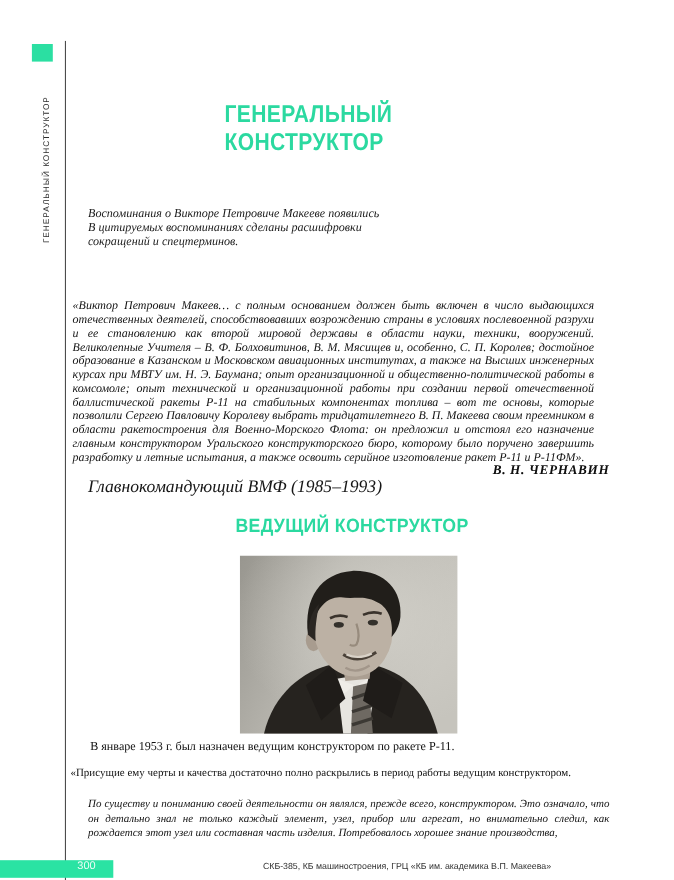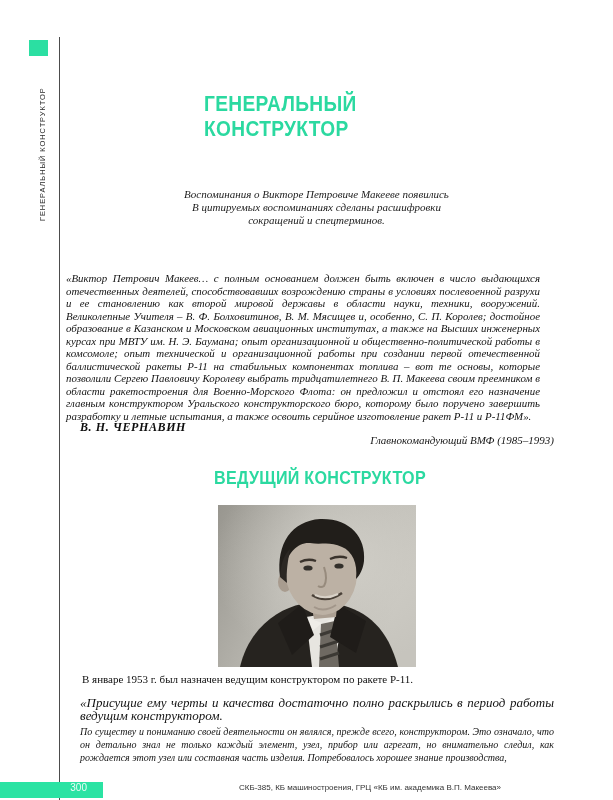--- a/index.html
+++ b/index.html
@@ -16,49 +16,49 @@
     font-family:"Liberation Sans", sans-serif; font-size:7.5px; letter-spacing:0.9px;
     color:#2b2b2b; white-space:nowrap; text-align:center;
   }
   .main-title {
     position:absolute; left:204px; top:54px; color:#2bd9a0;
     font-family:"Liberation Sans", sans-serif; font-weight:bold;
     font-size:22px; line-height:25px; letter-spacing:0.4px;
     transform:scaleX(0.87); transform-origin:left top;
   }
   .intro-block {
-    position:absolute; left:80px; width:473px; top:151px; text-align:center;
+    position:absolute; left:80px; width:473px; top:151px; text-align:left;
     font-style:italic; font-size:11px; line-height:13px; color:#1b1b1b;
   }
   .quote-block {
     position:absolute; left:66px; width:474px; top:235px; text-align:justify;
     font-style:italic; font-size:10.9px; line-height:12.5px; color:#131313;
   }
   .sig-name {
-    position:absolute; left:80px; width:474px; top:383px; text-align:left;
+    position:absolute; left:80px; width:474px; top:383px; text-align:right;
     font-style:italic; font-weight:bold; font-size:12px; letter-spacing:0.6px; color:#0e0e0e;
   }
   .sig-role {
-    position:absolute; left:80px; width:474px; top:397px; text-align:right;
-    font-style:italic; font-size:11px; color:#161616;
+    position:absolute; left:80px; width:474px; top:397px; text-align:left;
+    font-style:italic; font-size:16px; color:#161616;
   }
   .section-heading {
     position:absolute; left:83px; width:474px; top:431px; text-align:center; color:#2bd9a0;
     font-family:"Liberation Sans", sans-serif; font-weight:bold; font-size:17.5px;
     letter-spacing:0.3px; transform:scaleX(0.92); transform-origin:center top;
   }
   .portrait { position:absolute; left:218px; top:468px; width:198px; height:162px; }
   .portrait svg { display:block; }
   .photo-caption {
     position:absolute; left:82px; width:474px; top:636px;
     font-size:11px; color:#101010;
   }
   .body-para1 {
-    position:absolute; left:80px; width:474px; top:660px; text-align:justify;
-    font-style:italic; font-size:13px; line-height:12.8px; color:#131313;
+    position:absolute; left:64px; width:474px; top:660px; text-align:justify;
+    font-size:10px; line-height:12.8px; color:#131313;
   }
   .body-para2 {
     position:absolute; left:80px; width:474px; top:689px; text-align:justify;
     font-style:italic; font-size:10px; line-height:12.8px; color:#131313;
   }
   .page-num-bar {
     position:absolute; left:0; top:745px; width:103px; height:16px; background:#2ae3a3;
     font-family:"Liberation Sans", sans-serif; font-size:10px; line-height:12px;
     color:rgba(255,255,255,0.9); text-align:right; padding-right:16px; box-sizing:border-box;
   }

